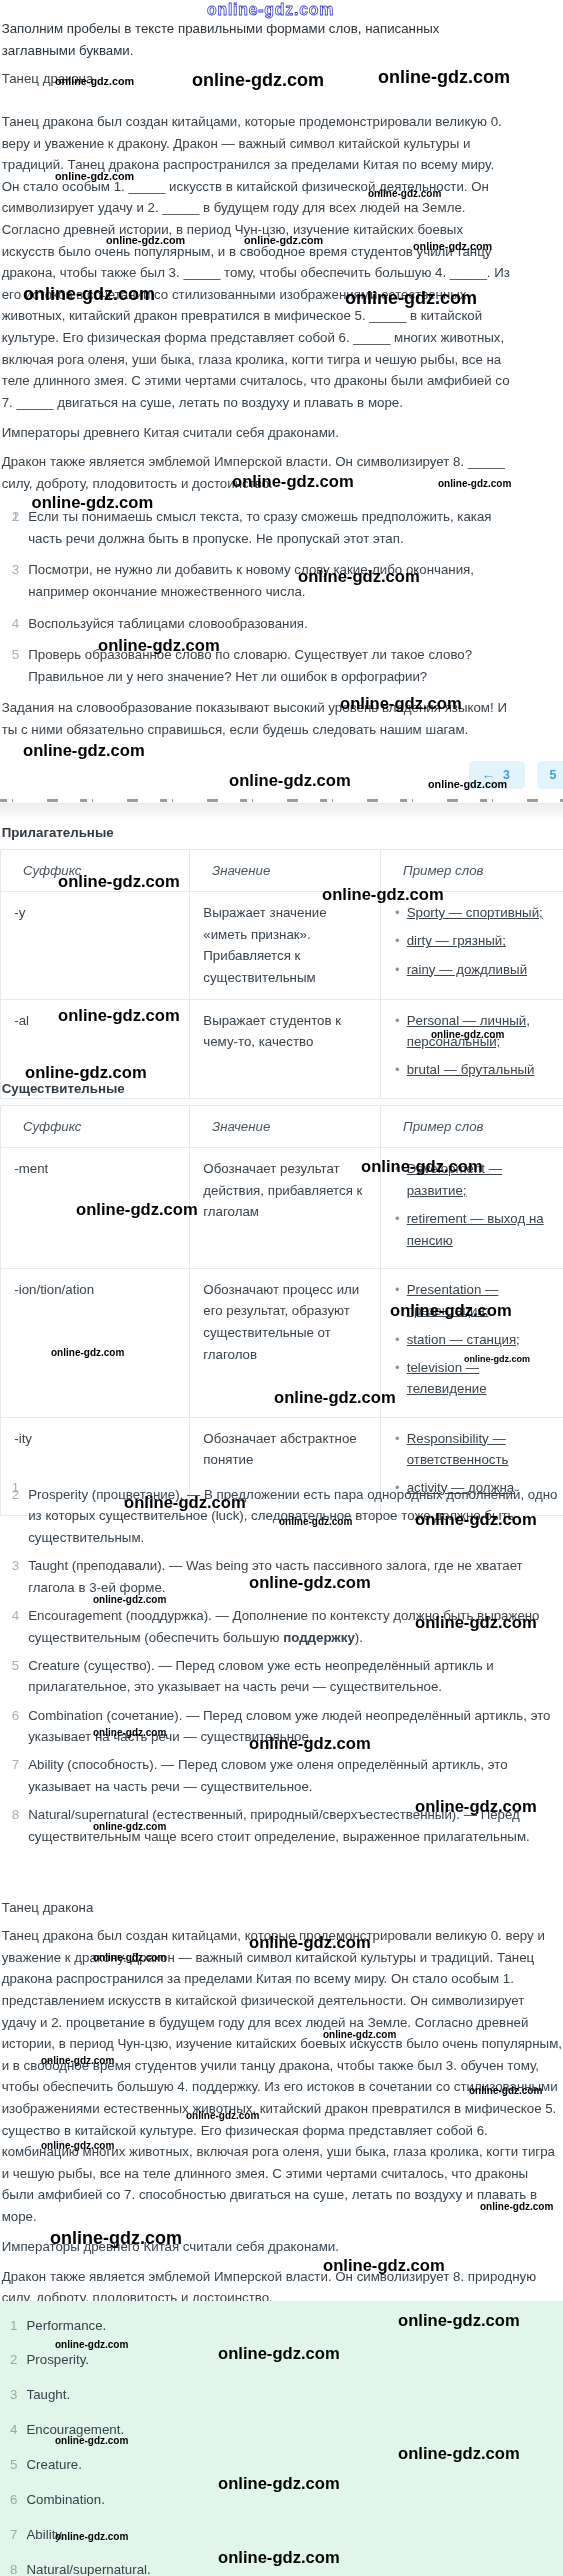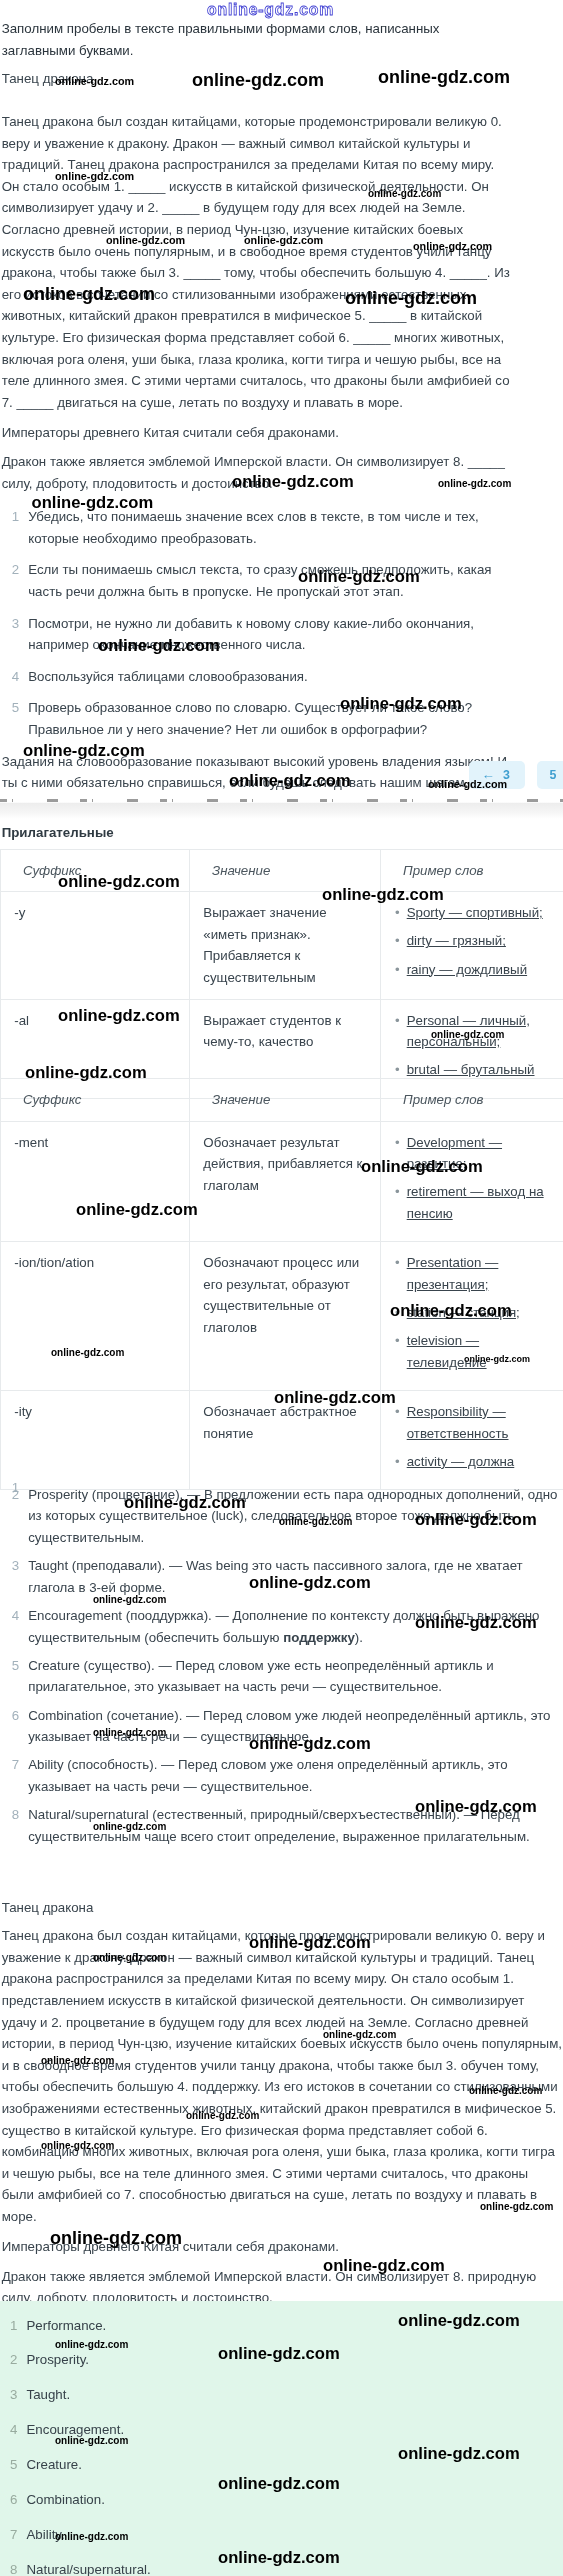--- a/index.html
+++ b/index.html
@@ -132,21 +132,20 @@
   <div class="block-a">
     <p class="para intro">Заполним пробелы в тексте правильными формами слов, написанных заглавными буквами.</p>
     <p class="para dragon-title">Танец дракона</p>
     <p class="para">Танец дракона был создан китайцами, которые продемонстрировали великую 0. веру и уважение к дракону. Дракон — важный символ китайской культуры и традиций. Танец дракона распространился за пределами Китая по всему миру. Он стало особым 1. _____ искусств в китайской физической деятельности. Он символизирует удачу и 2. _____ в будущем году для всех людей на Земле. Согласно древней истории, в период Чун-цзю, изучение китайских боевых искусств было очень популярным, и в свободное время студентов учили танцу дракона, чтобы также был 3. _____ тому, чтобы обеспечить большую 4. _____. Из его истоков в сочетании со стилизованными изображениями естественных животных, китайский дракон превратился в мифическое 5. _____ в китайской культуре. Его физическая форма представляет собой 6. _____ многих животных, включая рога оленя, уши быка, глаза кролика, когти тигра и чешую рыбы, все на теле длинного змея. С этими чертами считалось, что драконы были амфибией со 7. _____ двигаться на суше, летать по воздуху и плавать в море.</p>
     <p class="para">Императоры древнего Китая считали себя драконами.</p>
     <p class="para" style="margin-bottom:11.6px">Дракон также является эмблемой Имперской власти. Он символизирует 8. _____ силу, доброту, плодовитость и достоинство.</p>
 
     <div class="num-list">
       <div class="num-item">
         <span class="n">1</span>
-        <span class="t">Убедись, что понимаешь значение всех слов в тексте, в том числе и тех, которые необходимо преобразовать.</span>
       </div>
       <div class="num-item">
         <span class="n">2</span>
         <span class="t">Если ты понимаешь смысл текста, то сразу сможешь предположить, какая часть речи должна быть в пропуске. Не пропускай этот этап.</span>
       </div>
       <div class="num-item">
         <span class="n">3</span>
         <span class="t">Посмотри, не нужно ли добавить к новому слову какие-либо окончания, например окончание множественного числа.</span>
       </div>
       <div class="num-item">
@@ -207,20 +206,21 @@
             <li>Personal — личный, персональный;</li>
             <li>brutal — брутальный</li>
           </ul>
         </td>
       </tr>
     </tbody>
       </table>
   </div>
 
   <div class="sec sec-noun">
+    <p class="tbl-heading">Существительные</p>
     <table class="wf">
       <colgroup>
           <col class="c1">
           <col class="c2">
           <col class="c3">
         </colgroup>
       <tbody>
           <tr>
         <th>Суффикс</th>
         <th>Значение</th>

